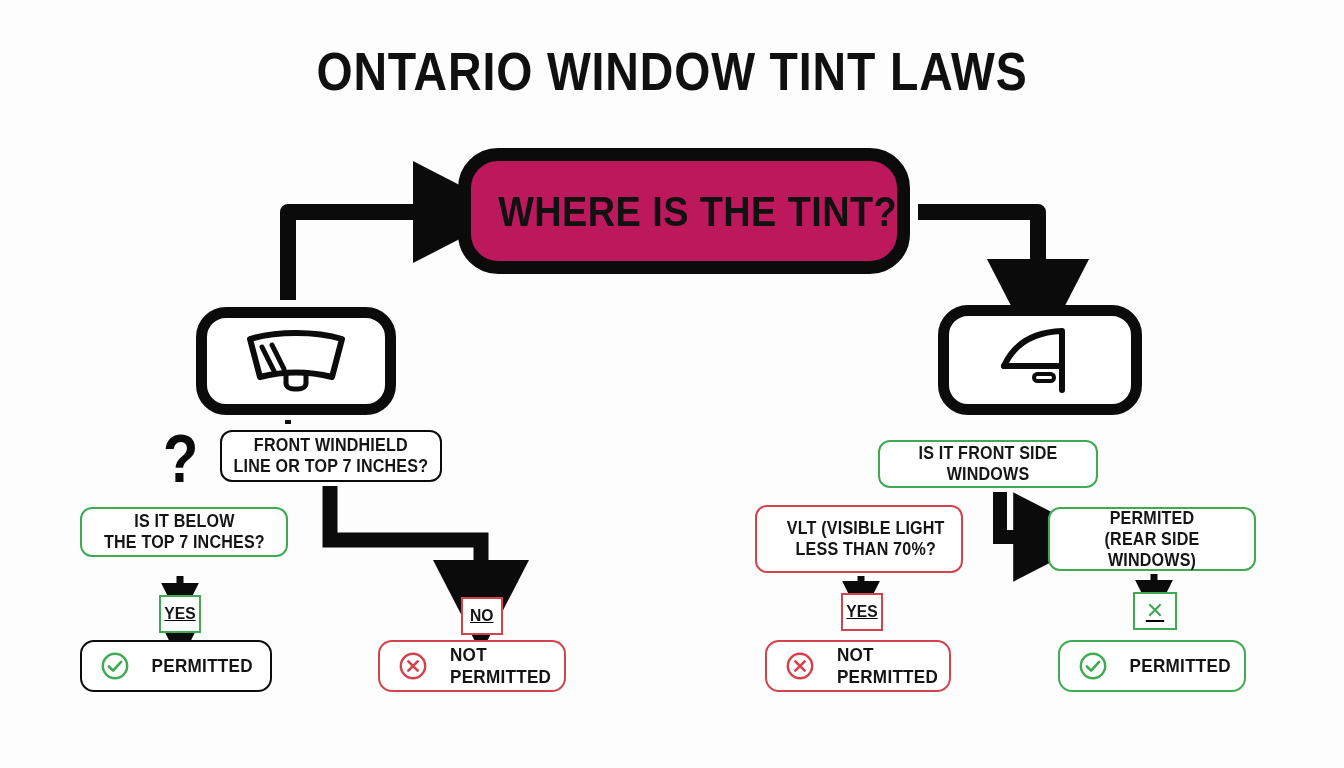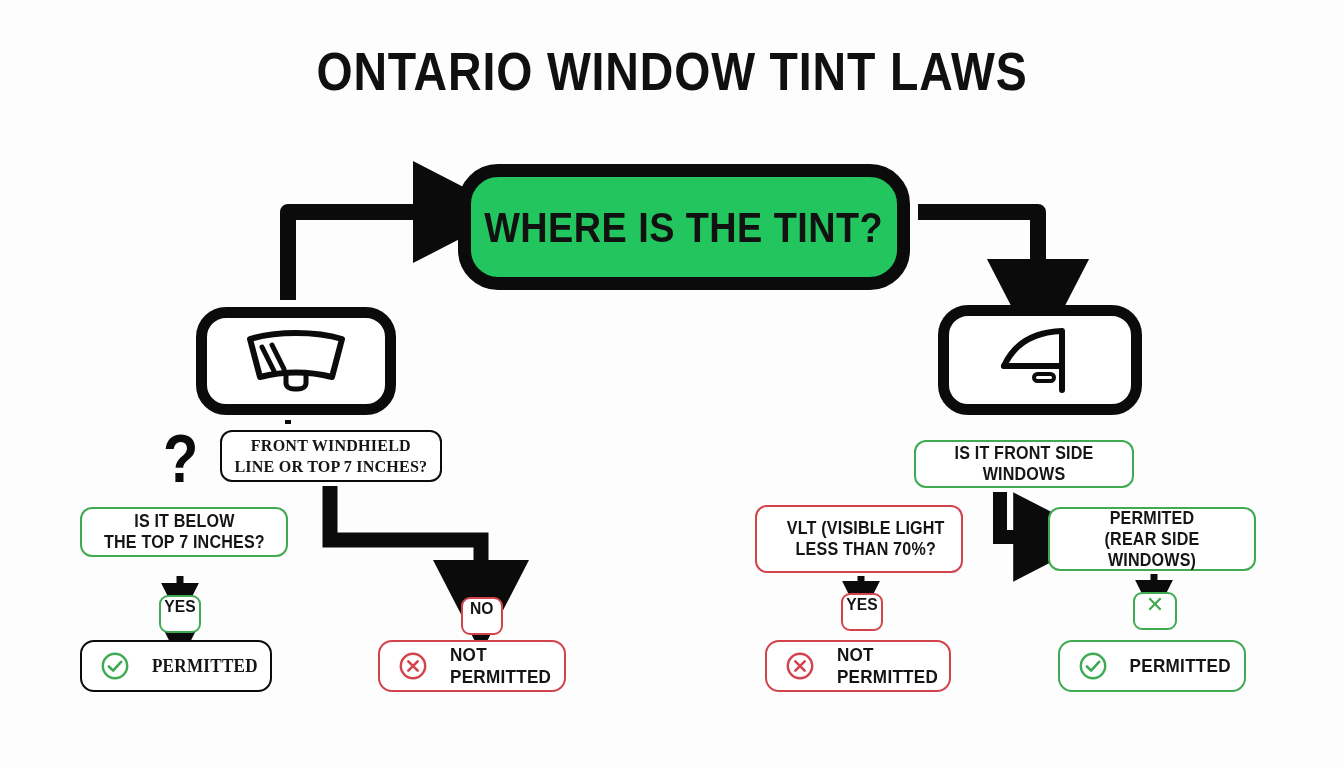--- a/index.html
+++ b/index.html
@@ -22,25 +22,25 @@
     font-size:54px;
     font-weight:bold;
     letter-spacing:1px;
     color:#101010;
     transform:scaleX(.86);
     font-family:"Liberation Sans","DejaVu Sans",sans-serif;
   }
 
   
   .mainbox{
-    left:458px;top:164px;width:452px;height:126px;
+    left:458px;top:148px;width:452px;height:126px;
     border:13px solid #0b0b0b;
     border-radius:40px;
-    background:#22c55e;
-    display:flex;align-items:center;justify-content:center;
+    background:#be185d;
+    display:flex;align-items:center;justify-content:flex-start;
   }
   .mainbox-label{
     font-size:43px;font-weight:bold;color:#111;
     transform:scaleX(.88);letter-spacing:.5px;white-space:nowrap;
   }
 
   
   .iconbox{
     border:11px solid #0b0b0b;
     border-radius:30px;
@@ -55,36 +55,36 @@
     background:#fff;
     border-radius:12px;
     display:flex;align-items:center;justify-content:center;
     text-align:center;
     line-height:1.2;
   }
   .rbox .txt{
     font-size:17.5px;font-weight:bold;color:#151515;
     transform:scaleX(.92);letter-spacing:.2px;
   }
-  .b-black{border:2.5px solid #0b0b0b;font-family:Liberation Serif, serif;}
+  .b-black{border:2.5px solid #0b0b0b;}
   .b-green{border:2.5px solid #3faa52;}
   .b-red{border:2.5px solid #d3434c;}
 
   
   #box-windshield-q{left:220px;top:430px;width:222px;height:52px;}
   #box-below7{left:80px;top:507px;width:208px;height:50px;}
-  #box-frontside{left:878px;top:440px;width:220px;height:48px;margin-left:36px;}
+  #box-frontside{left:878px;top:440px;width:220px;height:48px;}
   #box-vlt{left:755px;top:505px;width:208px;height:68px;padding-left:13px;}
   #box-rearside{left:1048px;top:507px;width:208px;height:64px;}
 
   
   .badge{
-    background:#fff;border-radius:9px;
-    display:flex;align-items:flex-start;justify-content:center;
-    width:42px;height:38px;
+    background:#fff;border-radius:0;
+    display:flex;align-items:center;justify-content:center;
+    width:42px;height:38px;text-decoration:underline;
   }
   .badge .txt{font-size:17px;font-weight:bold;color:#151515;transform:scaleX(.92);}
   #badge-yes-left{left:159px;top:595px;}
   #badge-no{left:461px;top:597px;}
   #badge-yes-right{left:841px;top:593px;}
   #badge-x-right{left:1133px;top:592px;width:44px;height:38px;}
   #badge-x-right .xglyph{font-size:22px;color:#3faa52;line-height:1;font-weight:bold;}
 
   
   .result{

